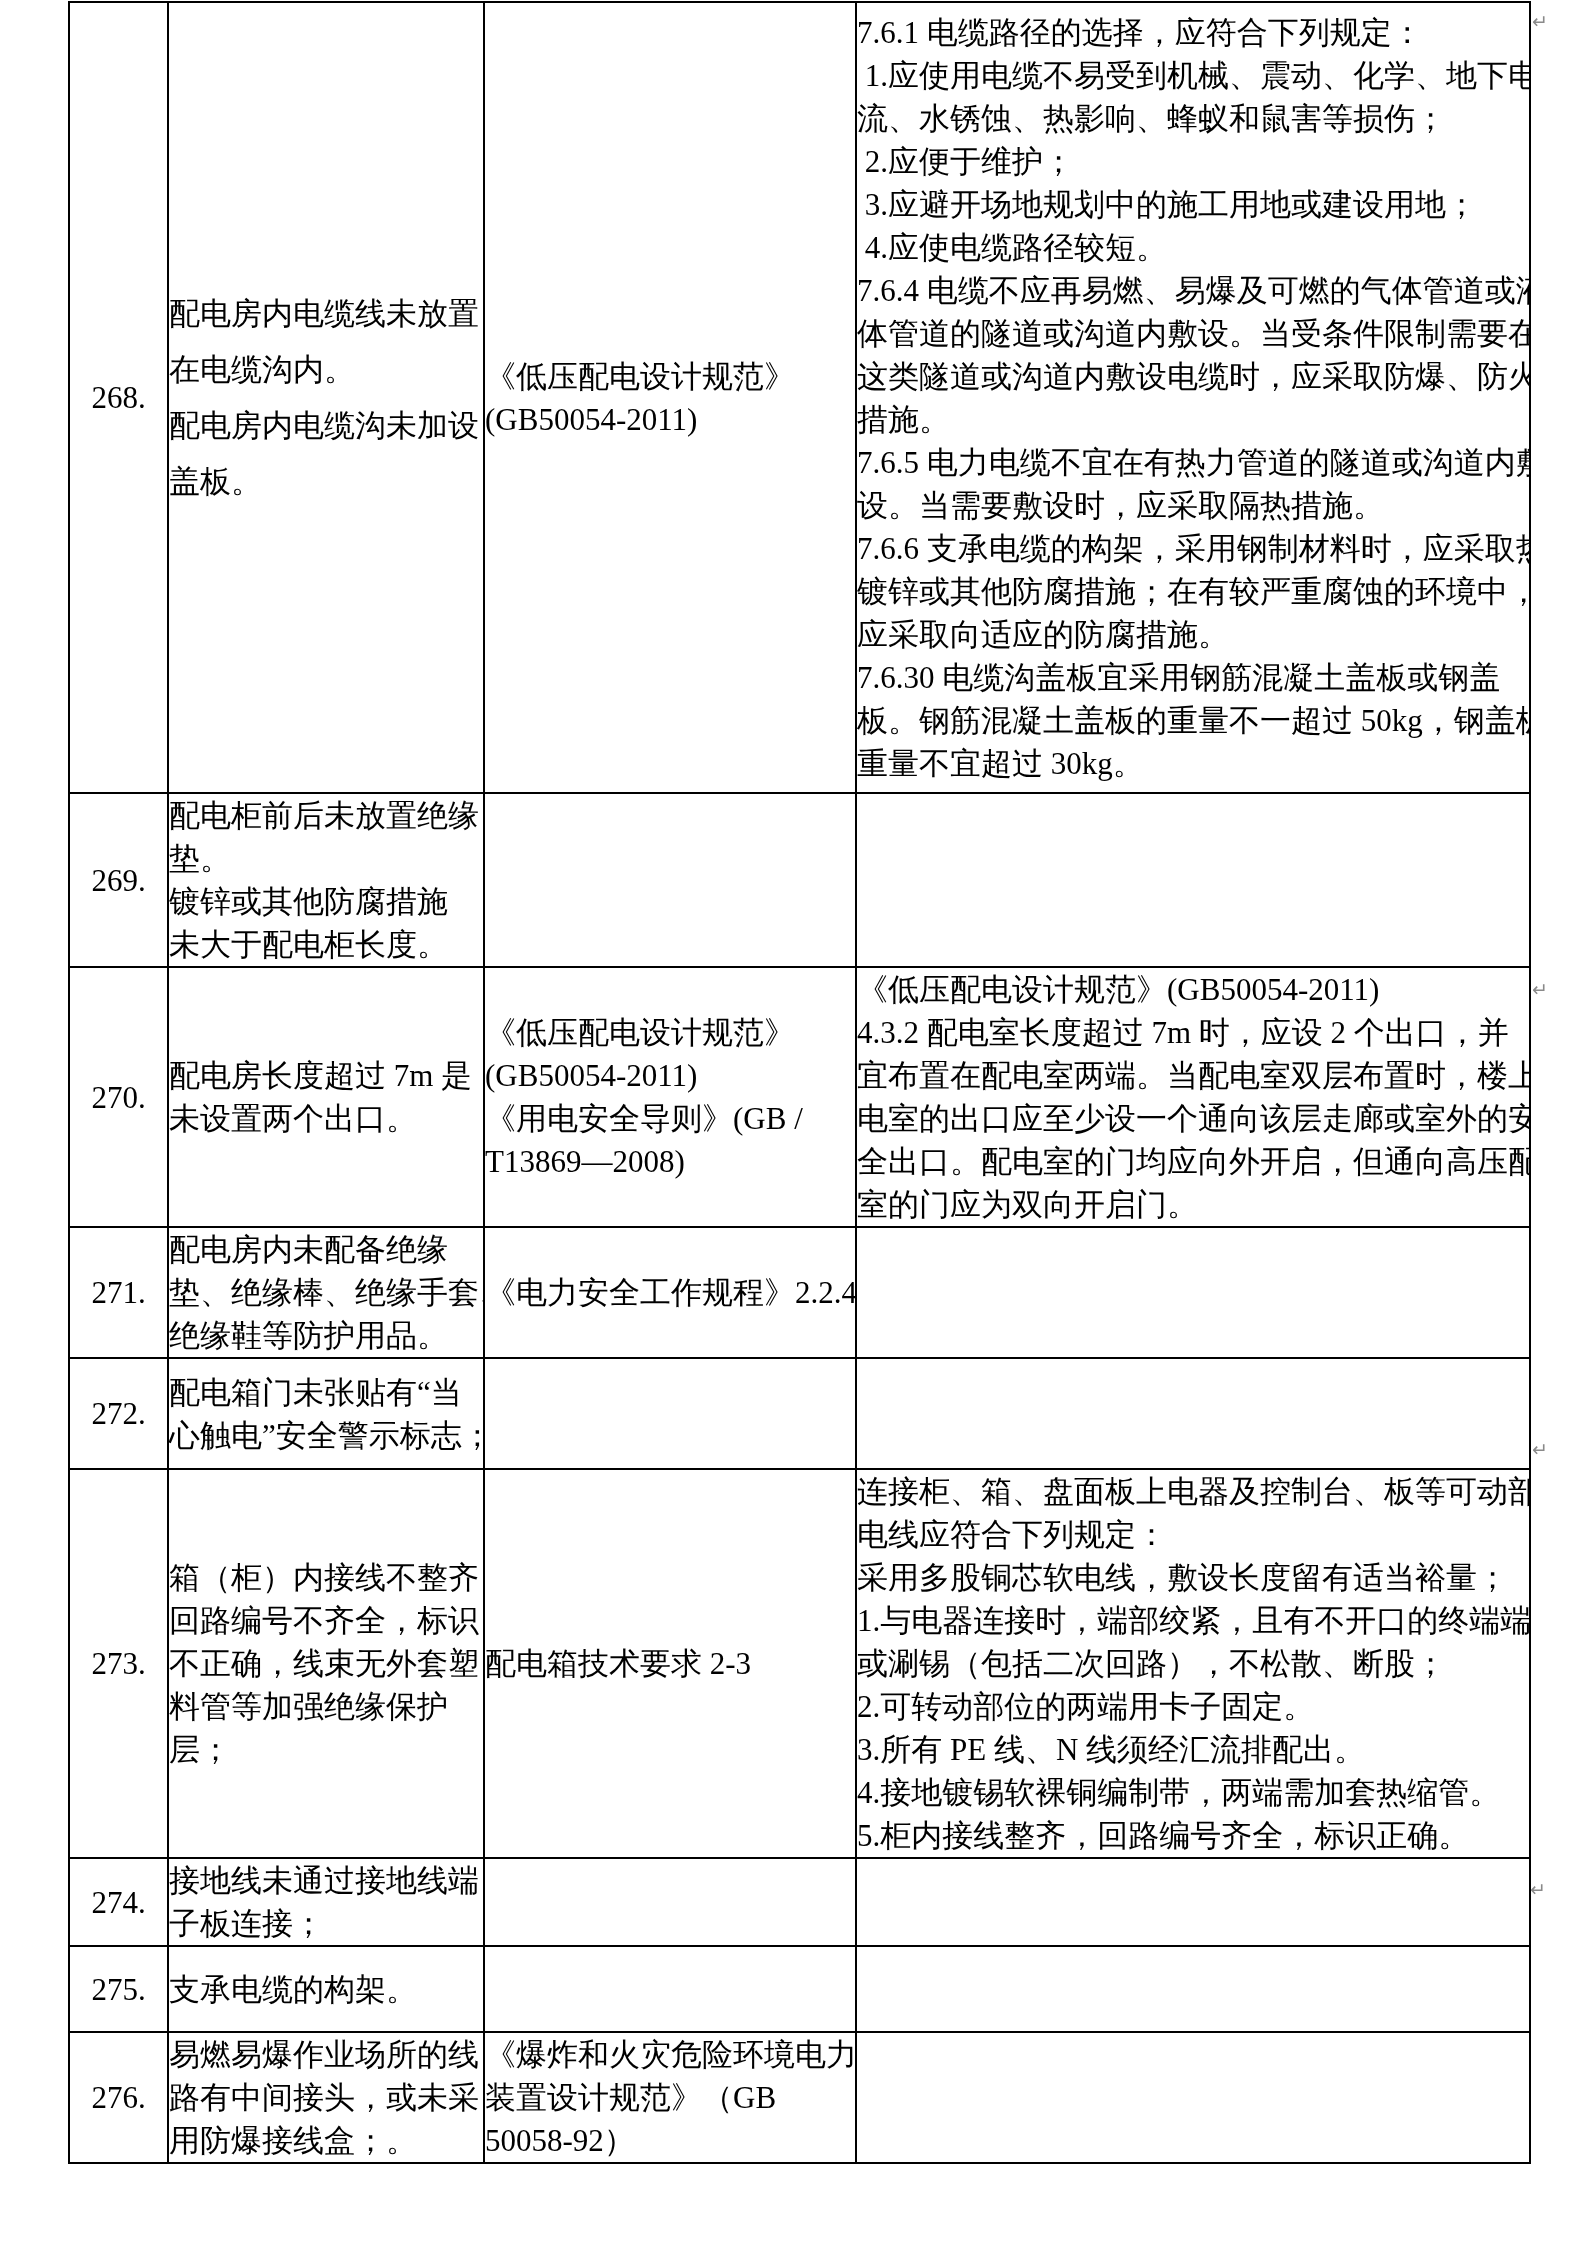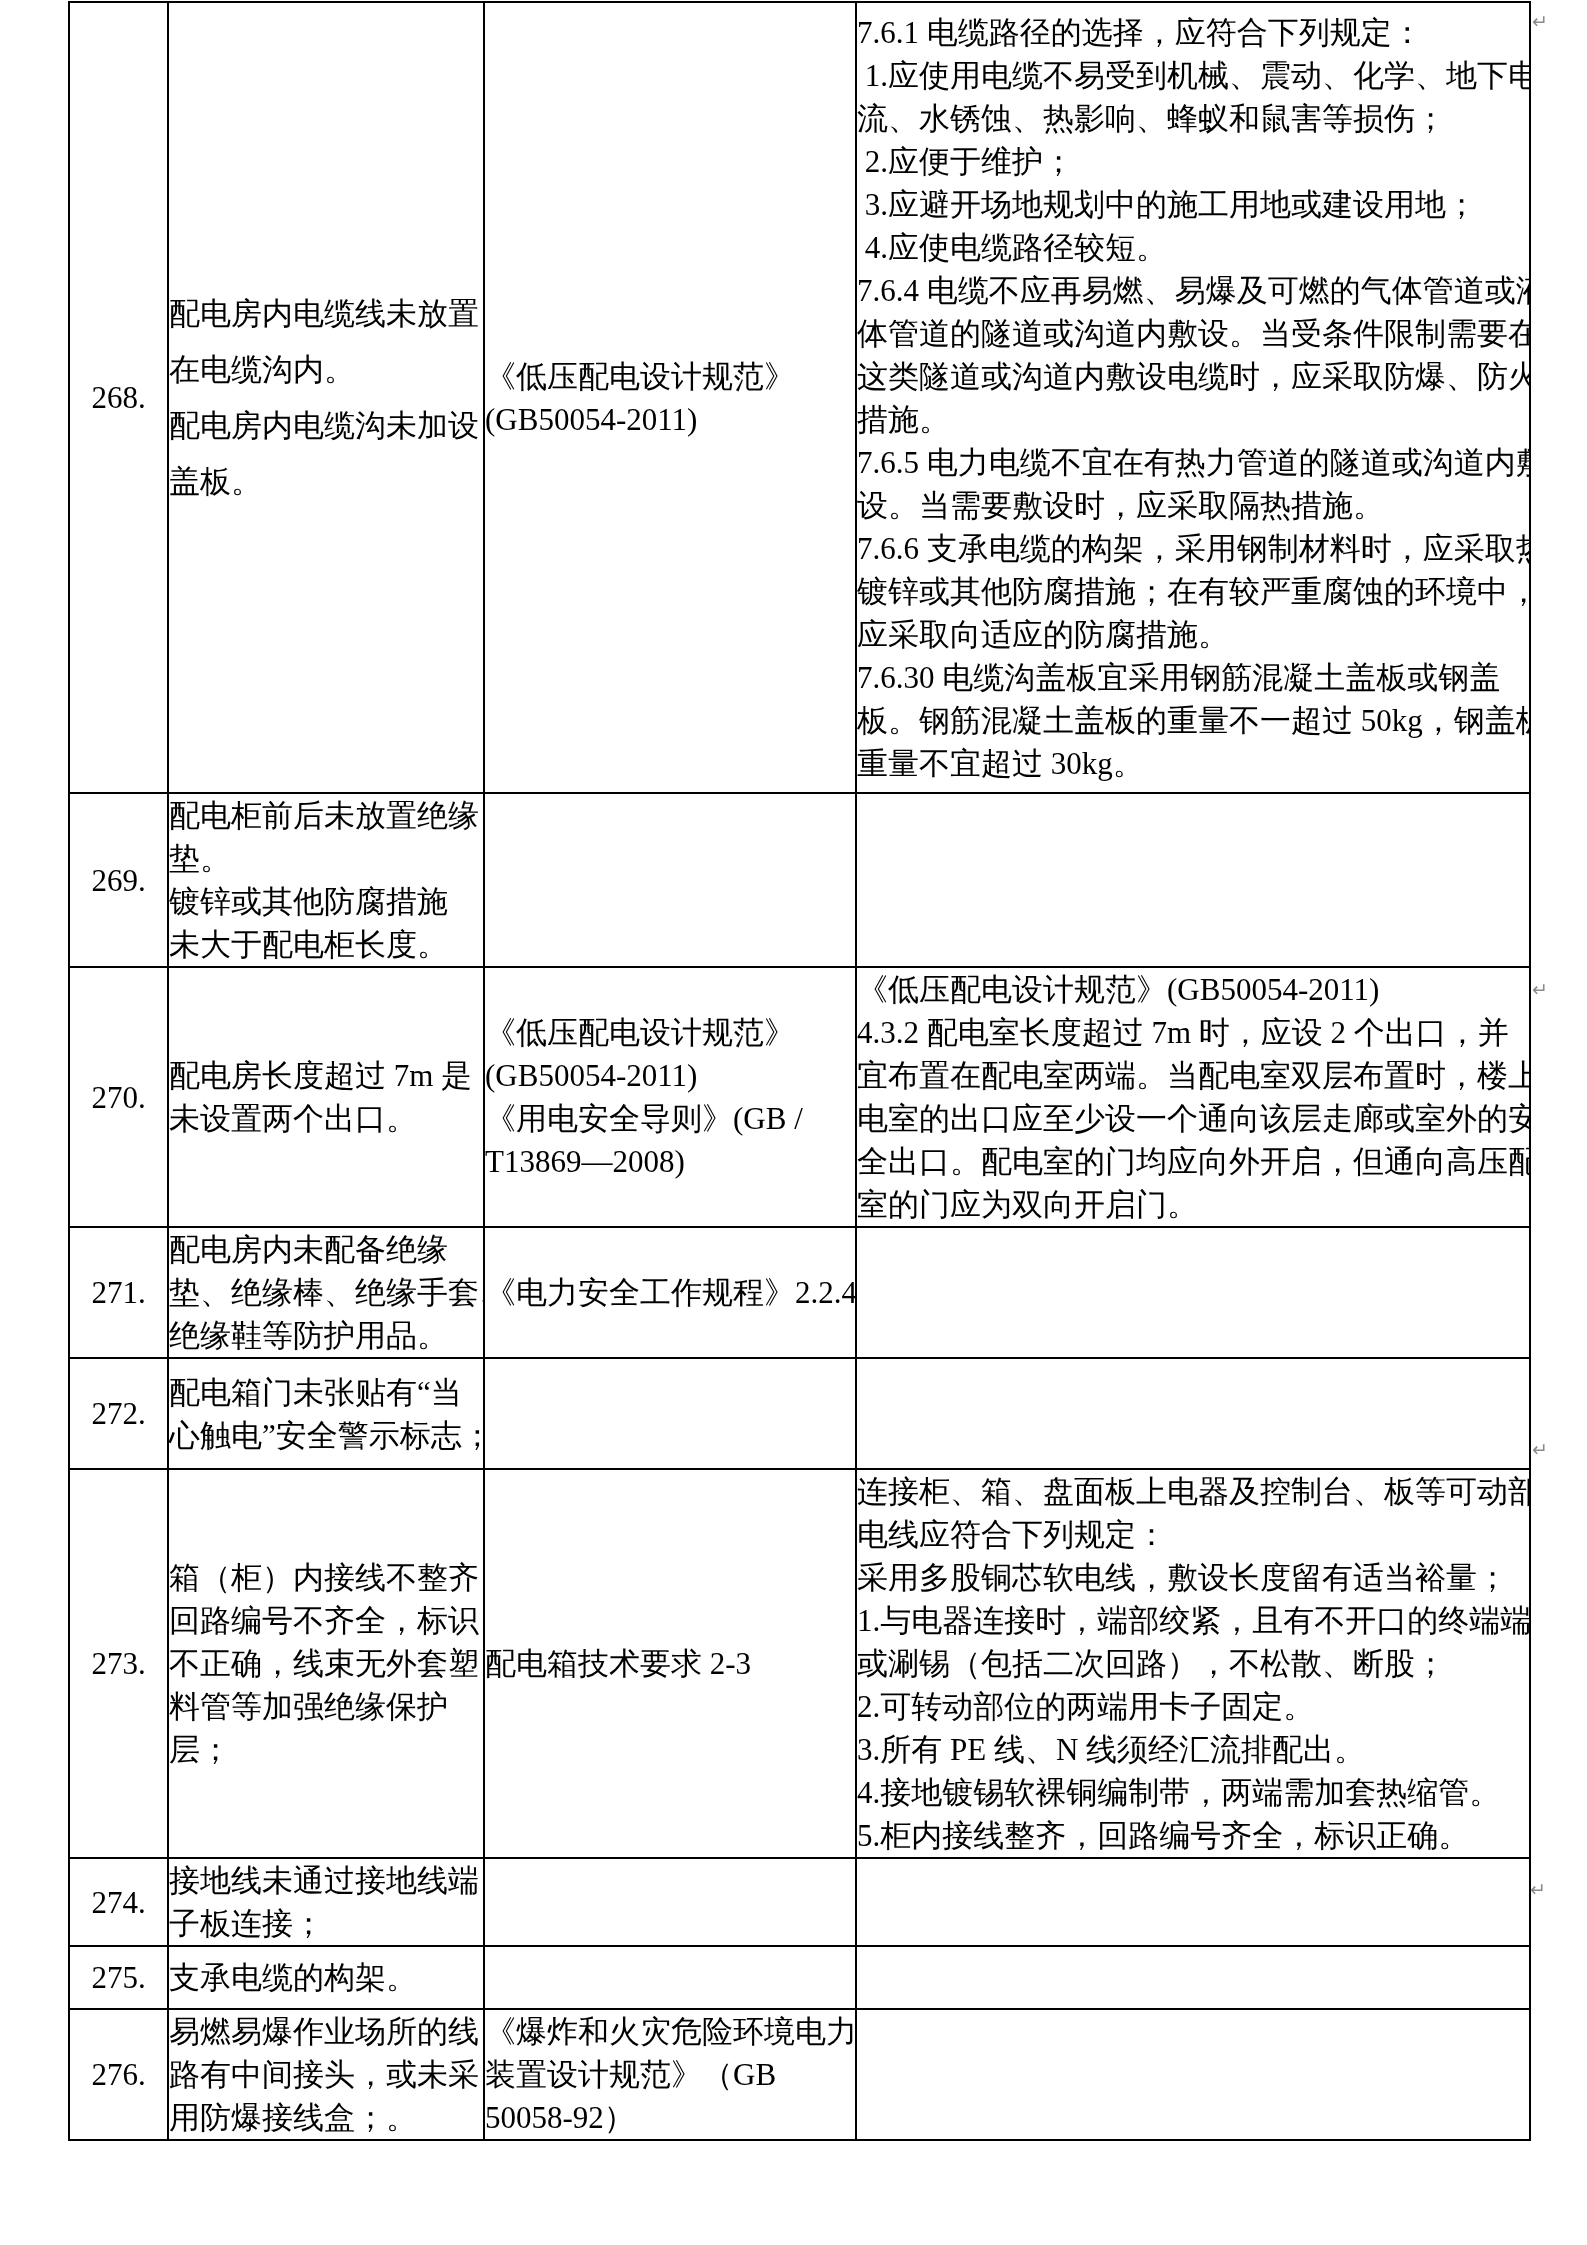--- a/index.html
+++ b/index.html
@@ -136,21 +136,21 @@
 4.接地镀锡软裸铜编制带，两端需加套热缩管。
 5.柜内接线整齐，回路编号齐全，标识正确。</td>
     </tr>
     <tr class="row-274" style="height:74px">
       <td class="num">274.</td>
       <td class="issue">接地线未通过接地线端
 子板连接；</td>
       <td class="ref"></td>
       <td class="reg"></td>
     </tr>
-    <tr class="row-275" style="height:63px">
+    <tr class="row-275" style="height:86px">
       <td class="num">275.</td>
       <td class="issue">支承电缆的构架。</td>
       <td class="ref"></td>
       <td class="reg"></td>
     </tr>
     <tr class="row-276" style="height:115px">
       <td class="num">276.</td>
       <td class="issue">易燃易爆作业场所的线
 路有中间接头，或未采
 用防爆接线盒；。</td>

